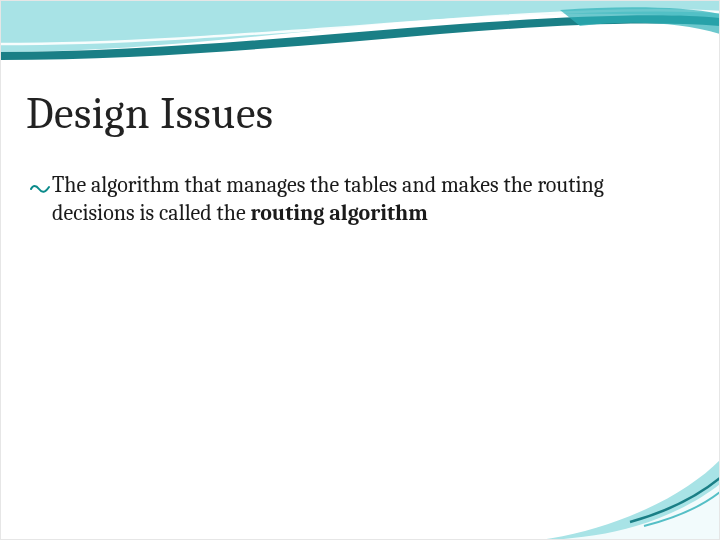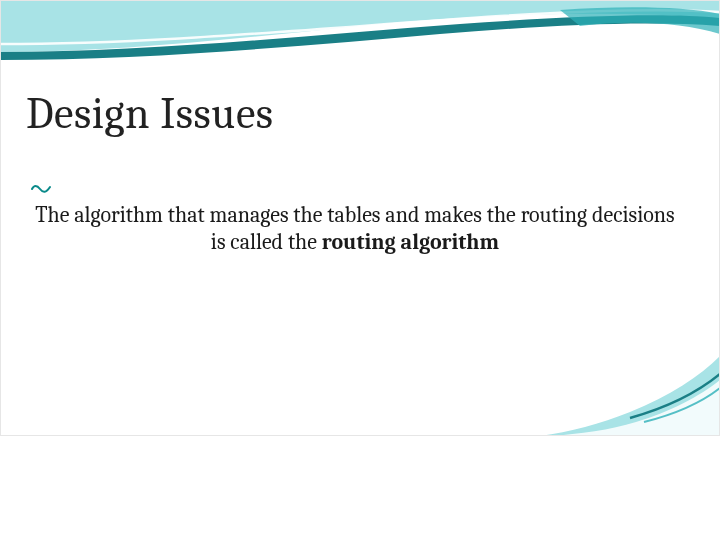--- a/index.html
+++ b/index.html
@@ -8,23 +8,22 @@
     width: 720px;
     height: 540px;
     overflow: hidden;
     font-family: "Georgia", "Cambria", "Times New Roman", serif;
     background: #ffffff;
     position: relative;
   }
   .slide {
     position: relative;
     width: 720px;
-    height: 436px;
+    height: 540px;
     box-sizing: border-box;
-    text-align: center;
   }
   .top-decoration {
     position: absolute;
     top: 0;
     left: 0;
     width: 720px;
     height: 80px;
     pointer-events: none;
   }
   .title {
@@ -41,21 +40,20 @@
     top: 172px;
     left: 30px;
     right: 40px;
     font-size: 22px;
     color: #1a1a1a;
     line-height: 1.25;
   }
   .bullet {
     display: flex;
     align-items: flex-start;
-    flex-direction: column;
   }
   .bullet-icon {
     flex: 0 0 auto;
     width: 22px;
     margin-top: 2px;
     color: #0a8a8a;
   }
   .bullet-text {
     flex: 1 1 auto;
   }

